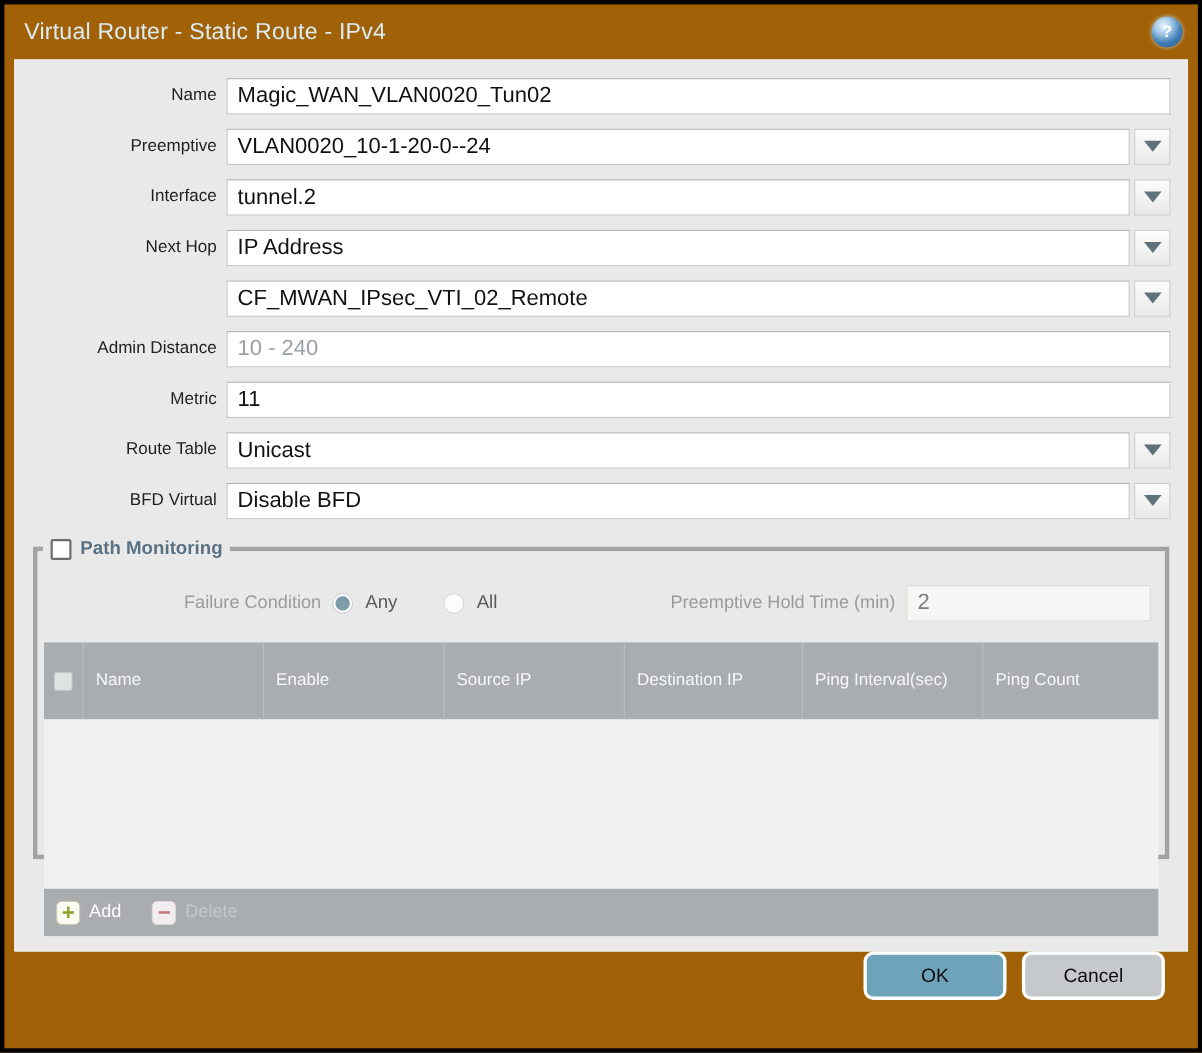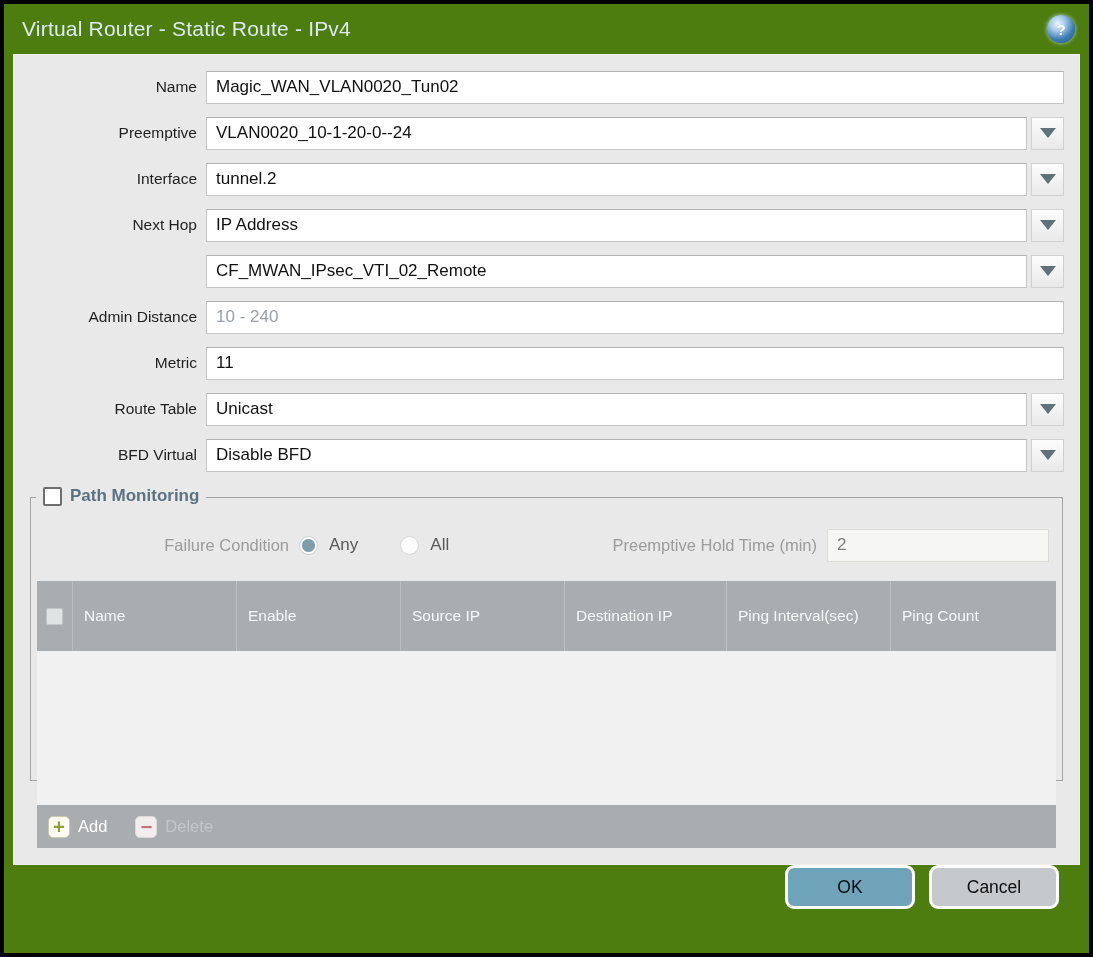--- a/index.html
+++ b/index.html
@@ -5,21 +5,21 @@
   * { box-sizing: border-box; }
   html,body { margin:0; padding:0; }
   body {
     width:1093px; height:957px;
     font-family:"Liberation Sans", sans-serif;
     background:#000;
   }
   .frame {
     width:1093px; height:957px;
     border:4px solid #000;
-    background:#4d7c0f;
+    background:#a16207;
     display:flex; flex-direction:column;
   }
   
   .titlebar {
     flex:0 0 50px;
     display:flex; align-items:center;
     padding:0 14px 0 18px;
   }
   .title {
     color:#dcebf3; font-size:21px; letter-spacing:.2px;
@@ -47,21 +47,21 @@
     flex:0 0 192px; width:192px;
     text-align:right; padding-right:9px;
     font-size:15.5px; color:#1f1f1f;
     white-space:nowrap;
   }
   .fld { flex:1; display:flex; margin-right:15px; }
   input.txt {
     flex:1; height:33px; min-width:0;
     border:1px solid #c6c6c6; border-top-color:#b3b3b3;
     background:#fff; padding:0 9px;
-    font-size:17px; font-family:inherit; color:#111;
+    font-size:20px; font-family:inherit; color:#111;
     outline:none;
   }
   input.txt::placeholder { color:#99a0a7; }
   input.txt:disabled { background:#f6f6f4; border-color:#dbdbd8; color:#7e7e7e; }
   button.dd {
     flex:0 0 33px; width:33px; height:33px; margin-left:4px;
     background:linear-gradient(#fcfcfc,#e9e9e9);
     border:1px solid #d0d0d0;
     display:flex; align-items:center; justify-content:center;
     cursor:pointer; padding:0;
@@ -69,21 +69,21 @@
   .tri {
     width:0; height:0;
     border-left:8px solid transparent;
     border-right:8px solid transparent;
     border-top:10px solid #5f7179;
   }
   
   .pm {
     position:relative;
     margin:19px 16px 0;
-    border:1px solid #a3a3a3;
+    border:4px solid #a3a3a3;
     height:284px;
   }
   .pm-legend {
     position:absolute; top:-12px; left:5px;
     background:#e9e9e9;
     display:flex; align-items:center; gap:8px;
     padding:0 7px;
   }
   .pm-checkbox {
     width:19px; height:19px;

